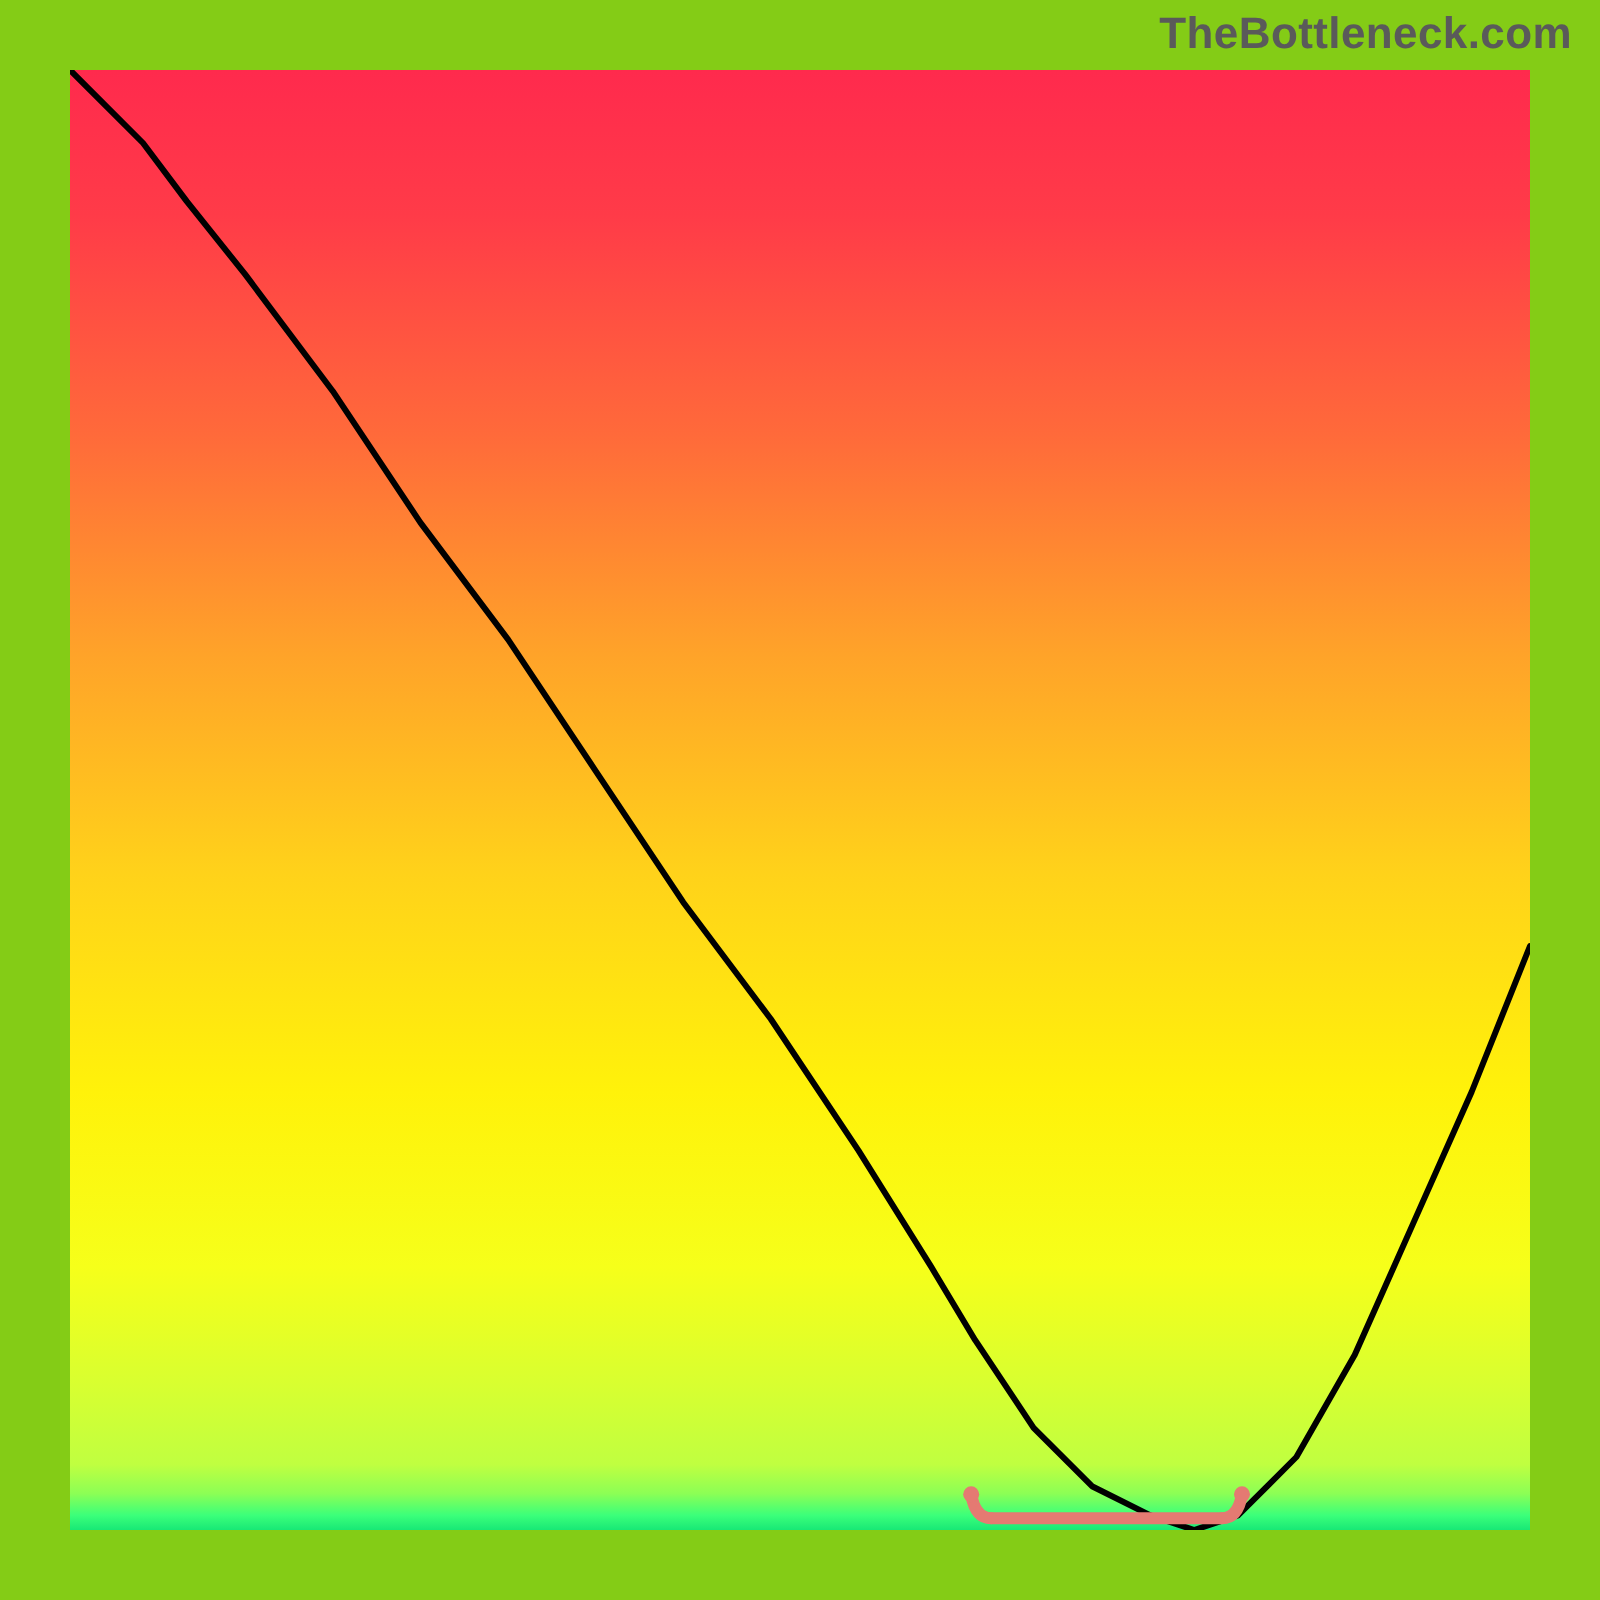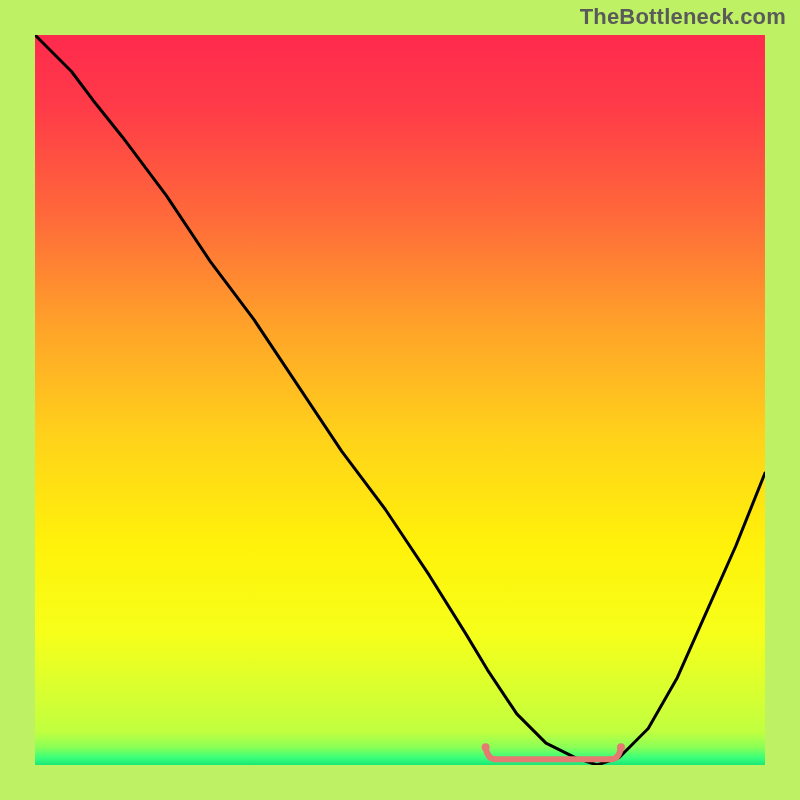--- a/index.html
+++ b/index.html
@@ -7,21 +7,21 @@
     padding: 0;
     background: #000;
     width: 800px;
     height: 800px;
     overflow: hidden;
     font-family: Arial, Helvetica, sans-serif;
   }
   .outer {
     width: 800px;
     height: 800px;
-    background: #bef264;
+    background: #84cc16;
     position: relative;
   }
   .watermark {
     position: absolute;
     top: 4px;
     right: 14px;
     color: #5a5a5a;
     font-size: 22px;
     font-weight: 600;
     letter-spacing: 0.2px;

